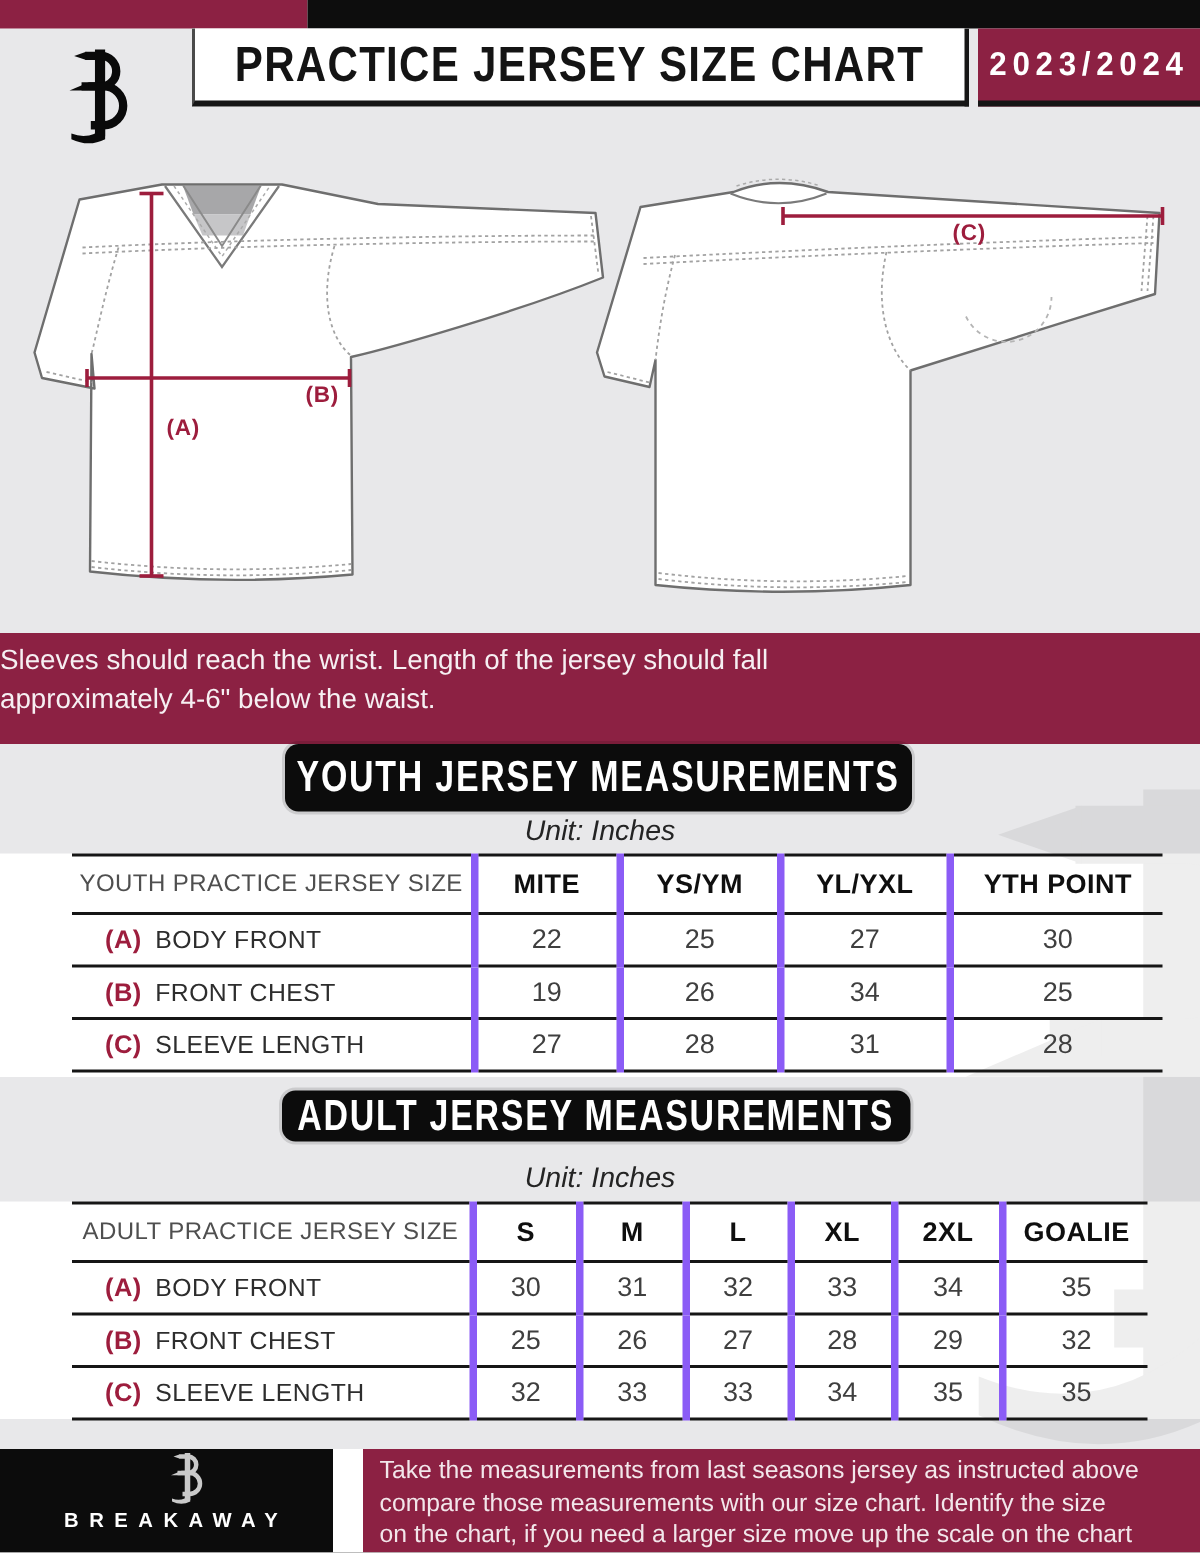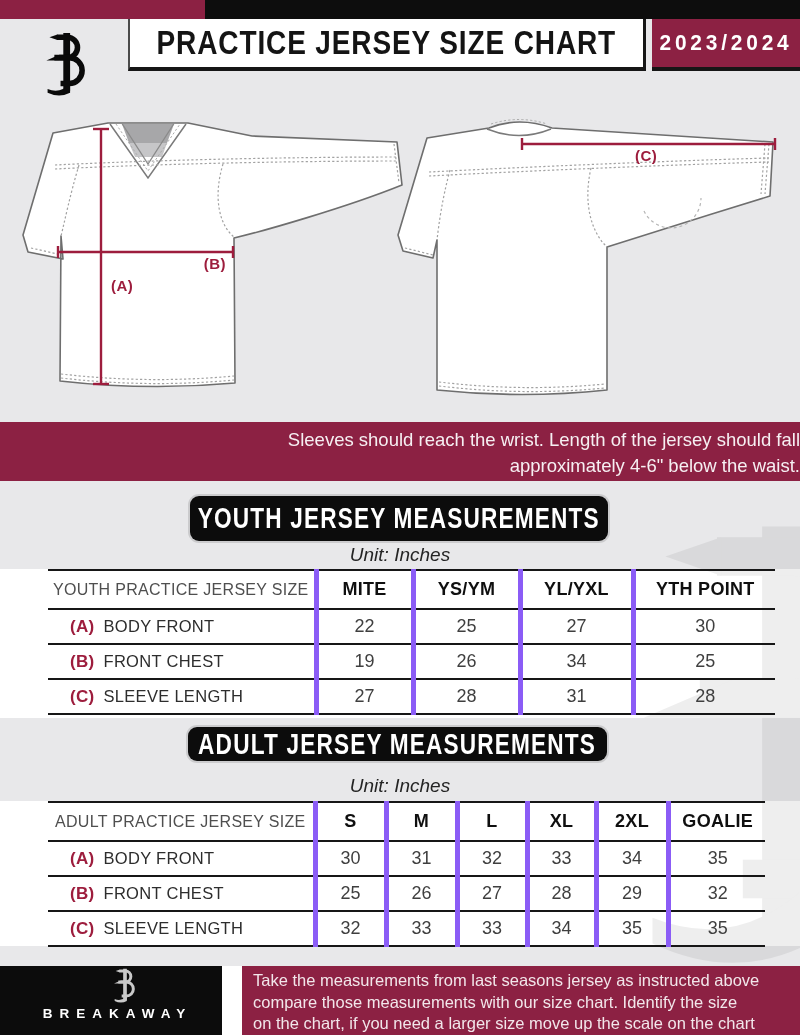--- a/index.html
+++ b/index.html
@@ -43,22 +43,22 @@
   
   .front-jersey { left:15px; top:105px; width:430px; height:300px; z-index:3; }
   .back-jersey  { left:395px; top:108px; width:405px; height:300px; z-index:3; }
   .annot-svg { left:0; top:80px; width:800px; height:330px; z-index:4; }
 
   .annot { color:#9d1d3d; z-index:4; }
   .annot-bold { font-weight:bold; font-size:15px; letter-spacing:0.5px; }
   .annot-caption { font-style:italic; font-size:13px; line-height:16px; color:#a12c4b; letter-spacing:0.6px; }
 
   
-  .notice { left:0; top:422px; width:800px; height:59px; background:#8c2143; z-index:5;
-    color:#f6eff2; text-align:right; font-size:18.5px; line-height:26px; padding-top:5px; }
+  .notice { left:0; top:422px; width:800px; height:74px; background:#8c2143; z-index:5;
+    color:#f6eff2; text-align:left; font-size:18.5px; line-height:26px; padding-top:5px; }
 
   
   .black-banner { background:#0c0c0c; border-radius:9px; color:#ffffff;
     display:flex; align-items:center; justify-content:center; z-index:5; box-shadow:0 0 0 2px rgba(0,0,0,0.12); }
   .banner-youth { left:190px; top:496px; width:418px; height:45px; }
   .banner-adult { left:188px; top:727px; width:419px; height:34px; }
   .banner-text { font-weight:bold; font-size:29px; letter-spacing:1.5px; transform:scaleX(0.78); white-space:nowrap; }
 
   .unit { left:0; width:800px; text-align:center; font-style:italic; font-size:19px; color:#242424; z-index:5; }
   .unit-youth { top:544px; }

